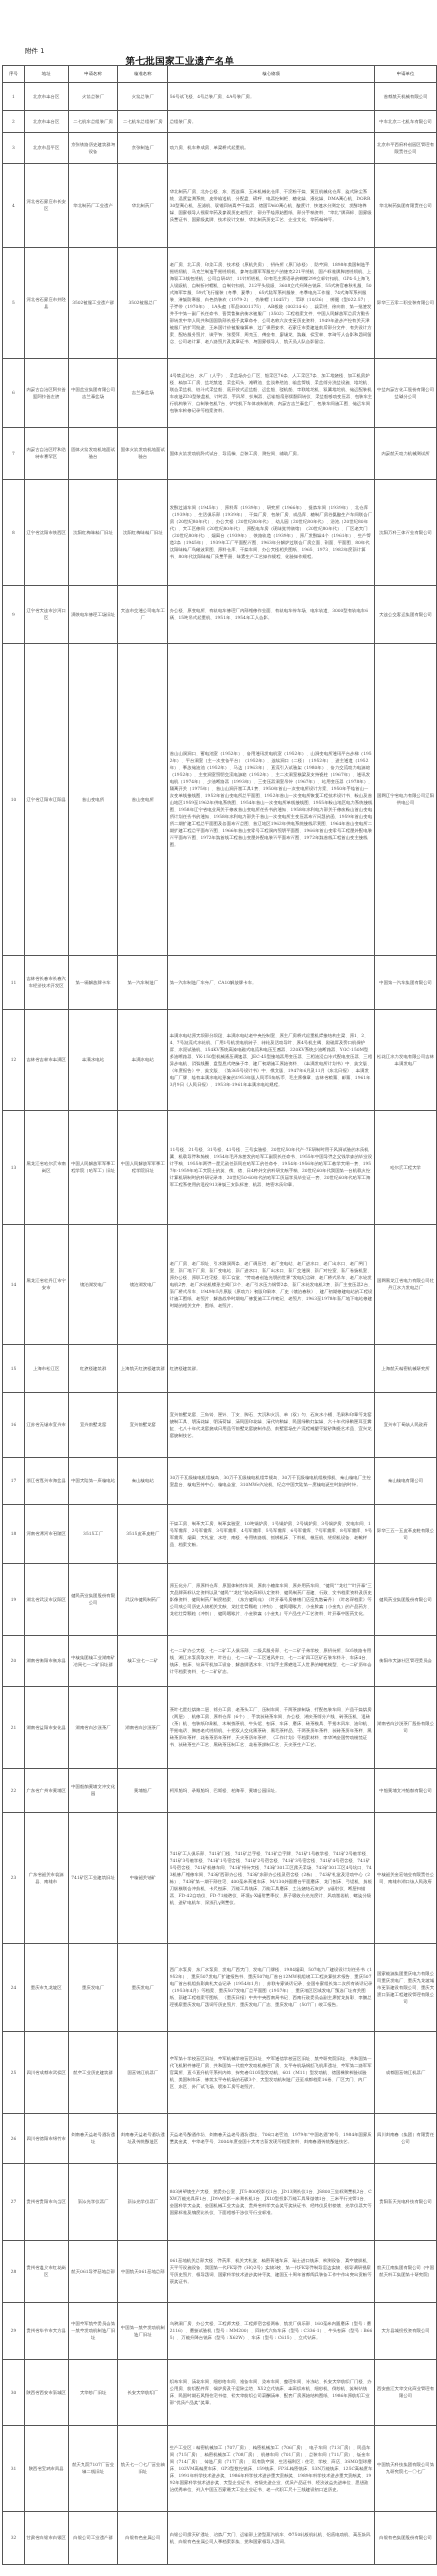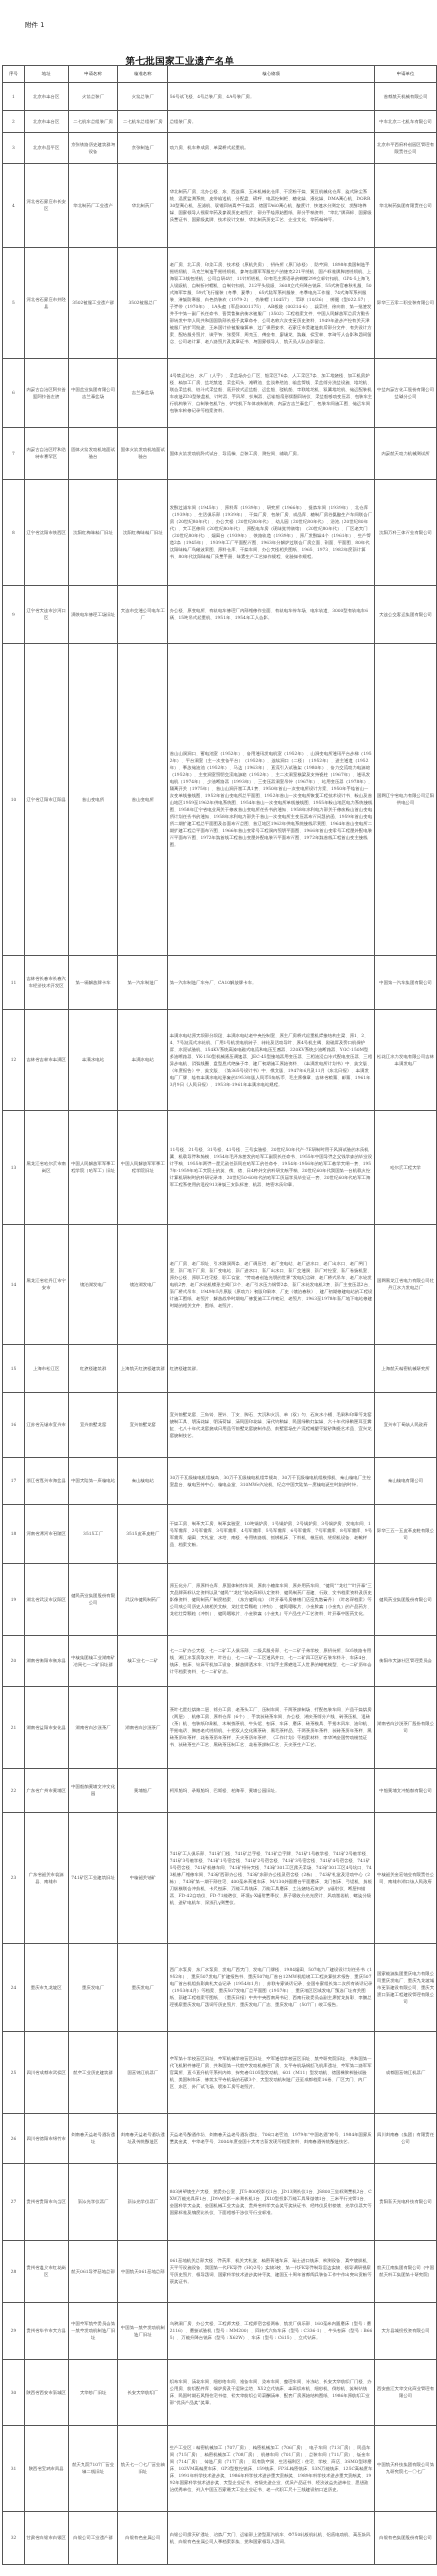--- a/index.html
+++ b/index.html
@@ -1,18 +1,18 @@
 <!DOCTYPE html>
 <html style="font-size:11.7px"><head>
 <meta charset="utf-8">
 <style>
   html, body { margin: 0; padding: 0; background: #ffffff; }
   body { width: 438px; height: 2576px; position: relative; overflow: hidden;
          font-family: "DejaVu Serif", "Liberation Serif", serif; color: #333; }
-  .attachment { position: absolute; left: 25px; top: 21px; font-size: 6.6px; color: #222; font-family: "DejaVu Sans", sans-serif; }
+  .attachment { position: absolute; left: 25px; top: 47px; font-size: 6.6px; color: #222; font-family: "DejaVu Sans", sans-serif; }
   .title { position: absolute; left: 0; width: 360px; top: 55px; text-align: center; font-size: 9.5px; font-weight: bold; color: #222; letter-spacing: 0.4px; }
   table.list { position: absolute; left: 2.2px; top: 65px; width: 435px; border-collapse: collapse; table-layout: fixed; }
   table.list td, table.list th { border: 0.7px solid #555; font-size: 4.4px; line-height: 7px; color: #555; padding: 0.7px 1.5px; vertical-align: middle; word-break: break-all; }
   table.list th { font-weight: normal; height: 14.6px; text-align: center; color: #444; font-family: "DejaVu Sans", sans-serif; }
   td.c-no { text-align: center; font-size: 5.1px; color: #333; }
   td.c-center { text-align: center; }
   td.c-core { text-align: left; padding: 1.5px 2.9px; border-left: 1.5px solid #777; border-right: 1.5px solid #777; }
   col.w1 { width: 19px; } col.w2 { width: 39px; } col.w3 { width: 44px; } col.w4 { width: 44px; }
   col.w5 { width: 183px; }
   col.w7 { width: 55px; }

